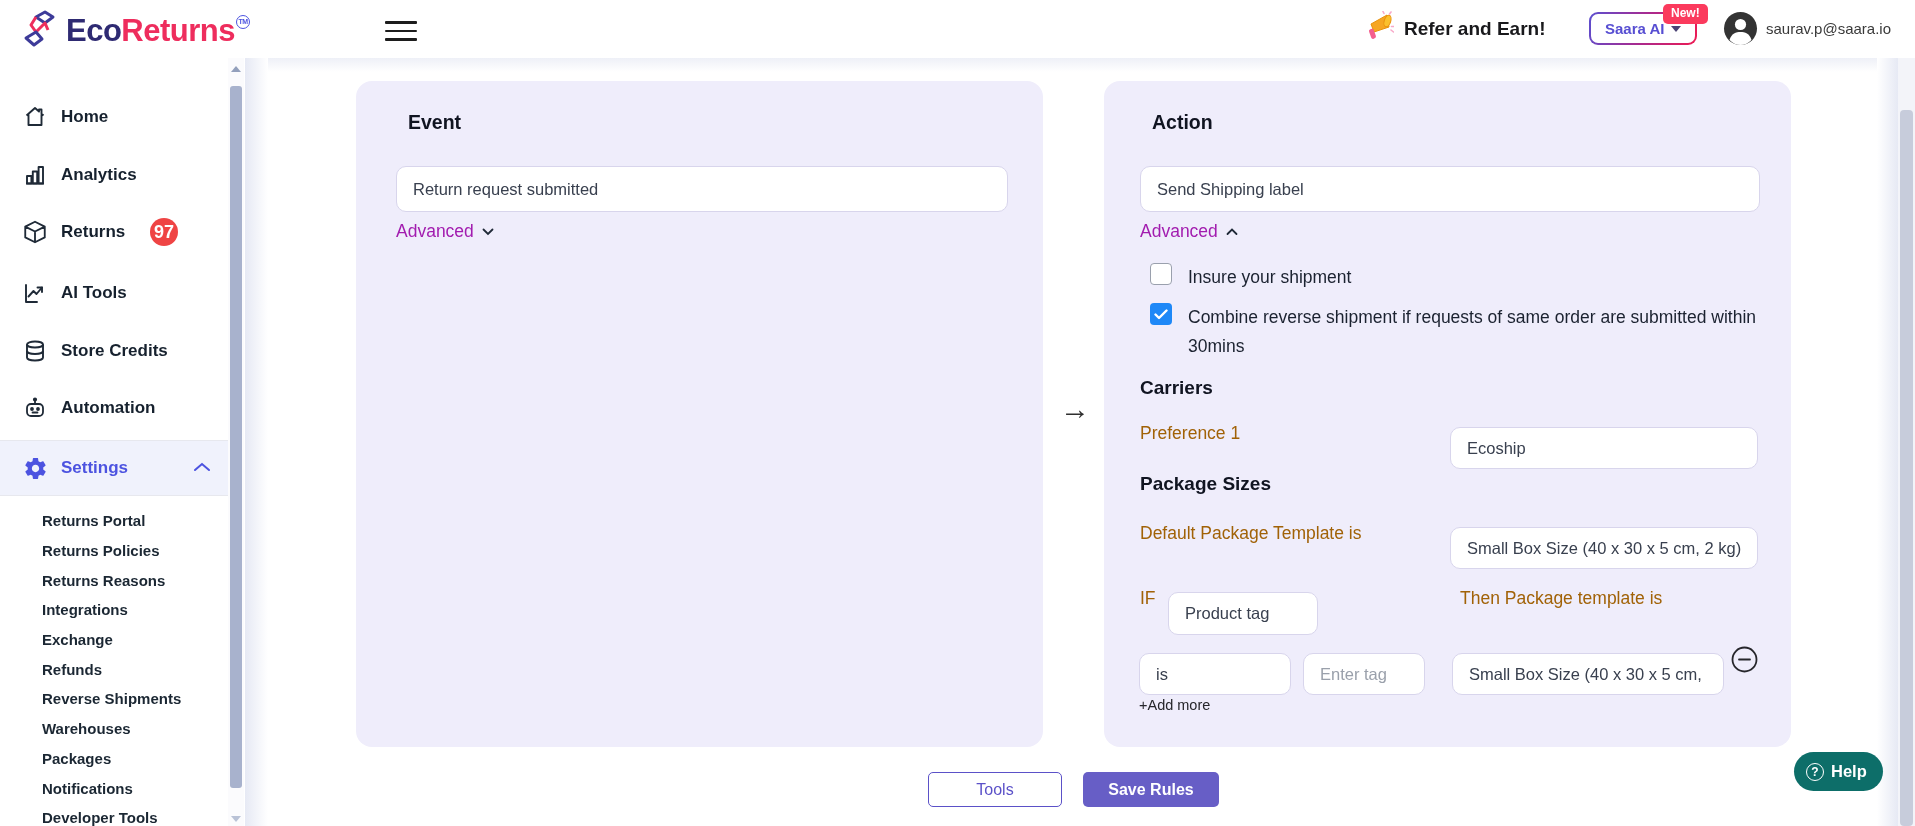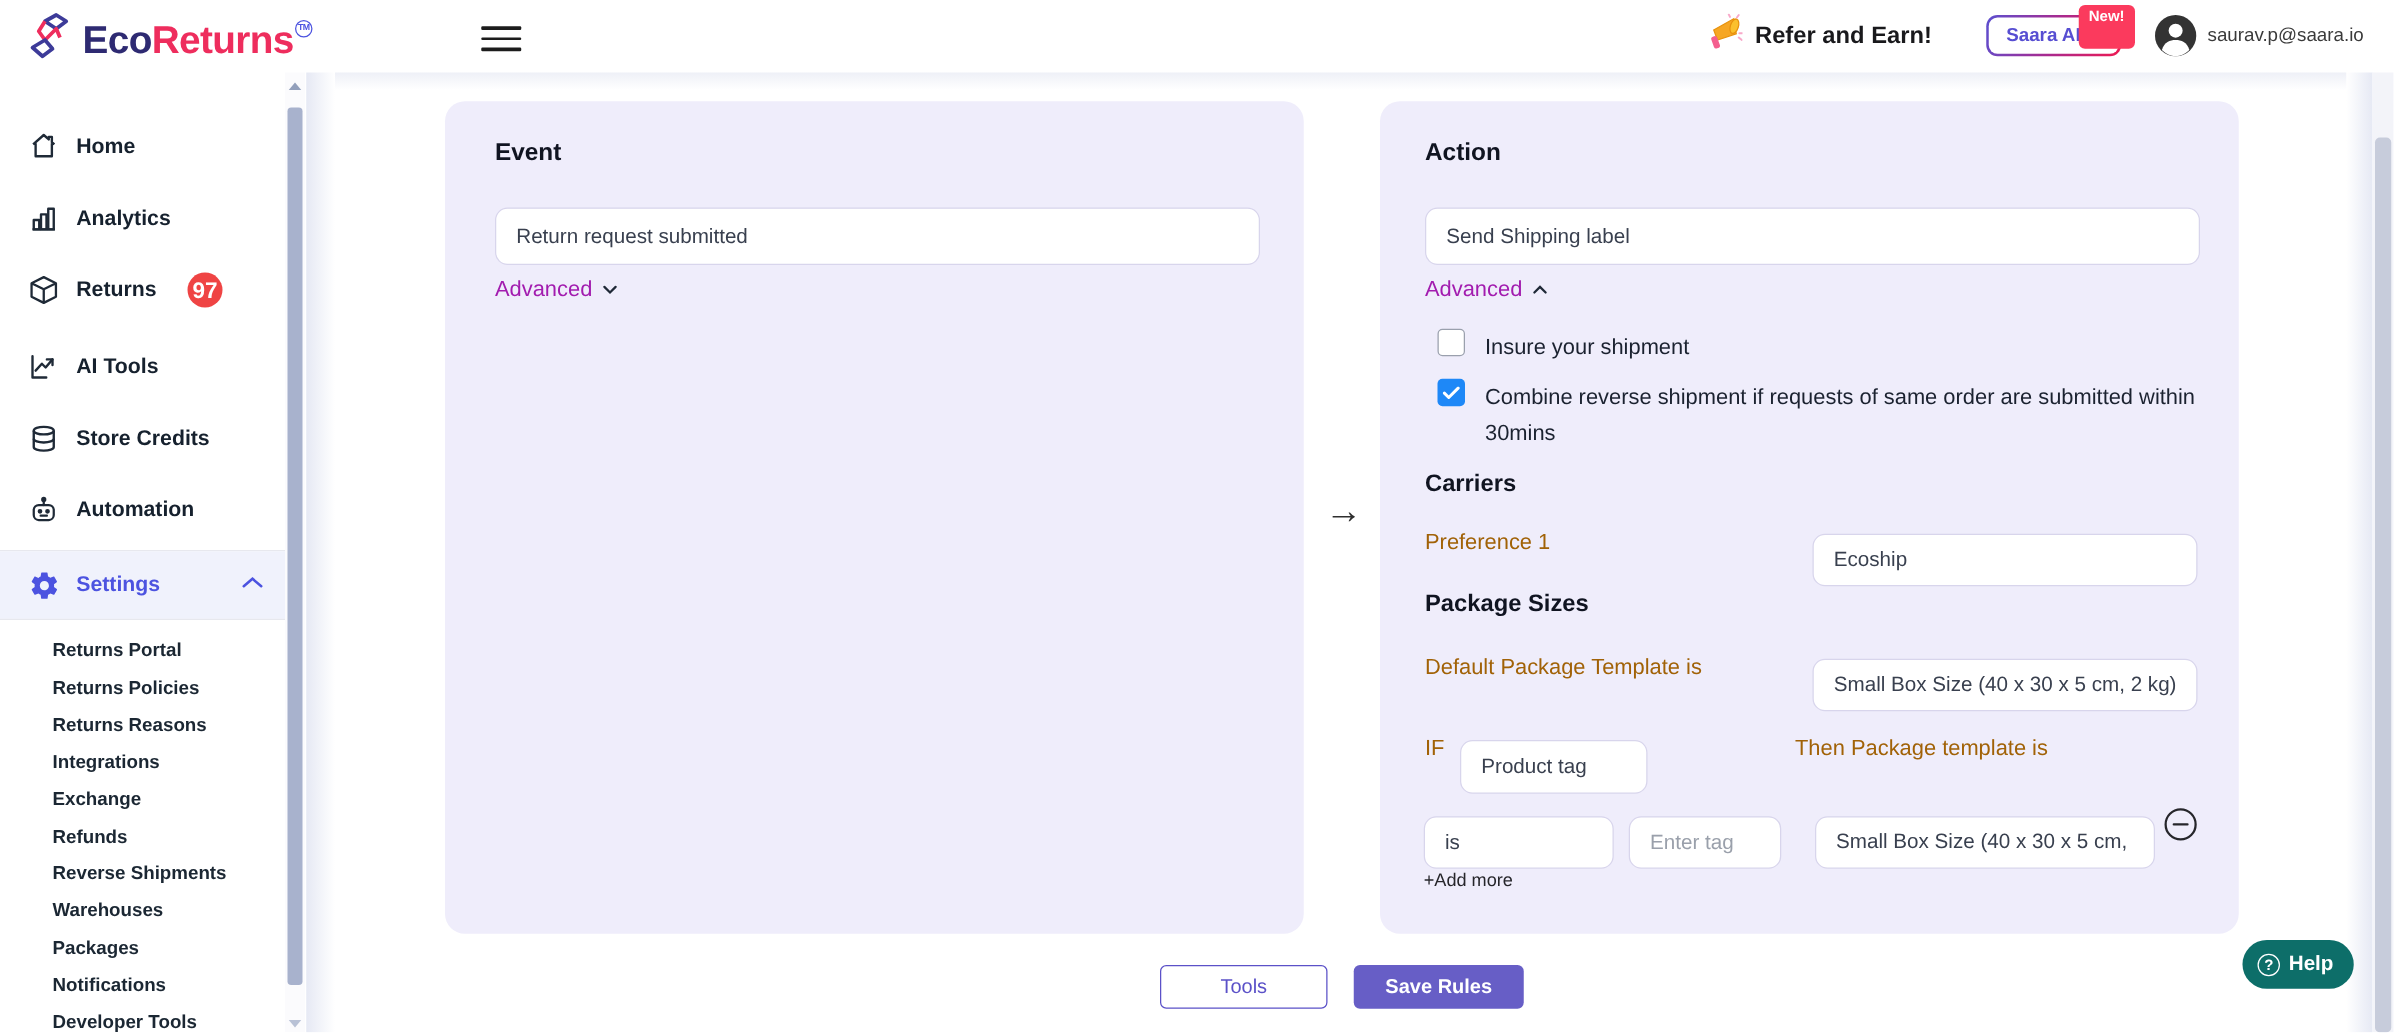--- a/index.html
+++ b/index.html
@@ -14,21 +14,21 @@
   .logo-eco { color:#2e2a72; }
   .logo-returns { color:#ee2d5d; }
   .logo-tm { display:inline-block; font-size:7px; font-weight:700; color:#4c53e0; border:1px solid #4c53e0; border-radius:50%; width:14px; height:14px; line-height:12px; text-align:center; vertical-align:top; margin-top:2px; margin-left:1px; }
   .hamburger { position:absolute; left:385px; top:21px; width:32px; cursor:pointer; }
   .hamburger span { display:block; height:2.6px; background:#1c1c1c; margin-bottom:6px; border-radius:1px; }
   .refer { position:absolute; left:1362px; top:0; height:58px; display:flex; align-items:center; gap:10px; }
   .refer-label { font-size:19px; font-weight:700; color:#19191c; }
   .saara-btn-outer { position:absolute; left:1589px; top:12px; padding:2px; border-radius:9px; background:linear-gradient(110deg,#5b4fd0,#a82a8f,#ee1a52); cursor:pointer; }
   .saara-btn { background:#fff; border-radius:7px; padding:6px 14px; font-size:15px; font-weight:600; color:#574ed2; display:flex; align-items:center; gap:7px; }
   .saara-caret { width:0; height:0; border-left:5px solid transparent; border-right:5px solid transparent; border-top:6px solid #4b4375; }
-  .new-badge { position:absolute; left:1663px; top:4px; background:#fb3a5d; color:#fff; font-size:12px; font-weight:700; padding:2px 8px 19px; border-radius:5px; }
+  .new-badge { position:absolute; left:1663px; top:4px; background:#fb3a5d; color:#fff; font-size:12px; font-weight:700; padding:2px 8px 4px; border-radius:5px; }
   .avatar { position:absolute; left:1723px; top:11px; width:35px; height:35px; }
   .user-email { position:absolute; left:1766px; top:20px; font-size:15px; color:#3a3a3a; }
 
   
   .sidebar { position:absolute; left:0; top:58px; width:228px; height:768px; background:#fff; }
   .side-item { position:absolute; left:0; width:228px; height:46px; display:flex; align-items:center; cursor:pointer; }
   .side-item .s-icon { position:absolute; left:22px; width:26px; height:26px; display:flex; align-items:center; justify-content:center; }
   .side-item .s-label { position:absolute; left:61px; font-size:17px; font-weight:600; color:#16212e; }
   .count-badge { position:absolute; left:150px; width:28px; height:28px; border-radius:50%; background:#ef4444; color:#fff; font-size:18px; font-weight:700; display:flex; align-items:center; justify-content:center;text-align:center; }
   .side-divider { position:absolute; left:0; width:228px; height:1px; background:#e7e8ee; }
@@ -46,21 +46,21 @@
   .left-strip { position:absolute; left:245px; top:58px; width:23px; height:768px; background:linear-gradient(to right,#e6e9f4,rgba(246,247,252,0)); }
   .right-strip { position:absolute; left:1877px; top:58px; width:21px; height:768px; background:linear-gradient(to left,#e6e9f4,rgba(246,247,252,0)); }
   .top-shadow { position:absolute; left:268px; top:58px; width:1609px; height:14px; background:linear-gradient(#eef0f7,rgba(255,255,255,0)); }
   .page-scroll { position:absolute; left:1898px; top:58px; width:17px; height:768px; background:#f3f4f9; }
   .page-scroll .thumb { position:absolute; left:2px; top:52px; width:13px; height:716px; background:#c7ccdb; border-radius:4px; }
 
   
   .panel { position:absolute; top:81px; width:687px; height:666px; background:#efedfb; border-radius:16px; }
   .panel.event { left:356px; }
   .panel.action { left:1104px; }
-  .panel-title { position:absolute; top:30px; font-size:19.5px; font-weight:700; color:#101421; }
+  .panel-title { position:absolute; top:30px; font-size:19.5px; font-weight:700; color:#101421;margin-left:12px; }
   .txt-input { background:#fff; border:1px solid #d8d5ec; border-radius:10px; font-family:"Liberation Sans",sans-serif; font-size:16.5px; color:#39404f; padding:0 16px; outline:none;margin-top:14px; }
   .txt-input::placeholder { color:#9aa0ab; }
   .big-input { position:absolute; top:71px; height:46px; }
   .advanced { position:absolute; top:140px; font-size:17.5px; color:#a21caf; display:flex; align-items:center; gap:8px; cursor:pointer; }
 
   .cb-row { position:absolute; display:flex; gap:16px; }
   .cb { width:22px; height:22px; border-radius:4px; flex:0 0 22px; cursor:pointer; }
   .cb.unchecked { background:#fff; border:1.6px solid #9aa0ad; }
   .cb.checked { background:#1e88f7; display:flex; align-items:center; justify-content:center; }
   .cb-label { font-size:17.5px; color:#1b2230; line-height:29px; }
@@ -292,21 +292,21 @@
     <div class="sect-title" style="left:36px; top:296px;">Carriers</div>
     <div class="inline-label" style="left:36px; top:342px;">Preference 1</div>
     <input class="txt-input right-input" style="top: 332px;" value="Ecoship">
 
     <div class="sect-title" style="left:36px; top:392px;">Package Sizes</div>
     <div class="inline-label" style="left:36px; top:442px;">Default Package Template is</div>
     <input class="txt-input right-input" style="top: 432px;" value="Small Box Size (40 x 30 x 5 cm, 2 kg)">
 
     <div class="inline-label" style="left:36px; top:507px;">IF</div>
     <input class="txt-input" style="position: absolute; left: 64px; top: 497px; width: 150px; height: 43px;" value="Product tag">
-    <div class="inline-label" style="left:332px; top:507px;">Then Package template is</div>
+    <div class="inline-label" style="left:356px; top:507px;">Then Package template is</div>
 
     <input class="txt-input" style="position: absolute; left: 35px; top: 558px; width: 152px; height: 42px;" value="is">
     <input class="txt-input" style="position: absolute; left: 199px; top: 558px; width: 122px; height: 42px;" placeholder="Enter tag">
     <input class="txt-input" style="position: absolute; left: 348px; top: 558px; width: 272px; height: 42px;" value="Small Box Size (40 x 30 x 5 cm, 2">
     <div class="minus-btn" style="left:627px; top:565px;">
       <svg width="27" height="27" viewBox="0 0 27 27" fill="none">
           <circle cx="13.5" cy="13.5" r="12" stroke="#26262b" stroke-width="1.8"></circle>
           <path d="M8 13.5 H19" stroke="#26262b" stroke-width="1.8" stroke-linecap="round"></path>
         </svg>
     </div>

